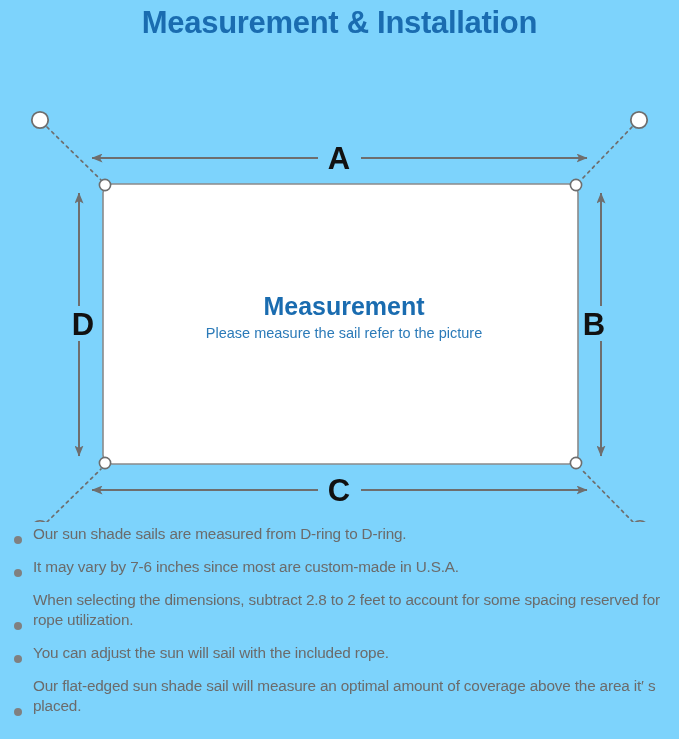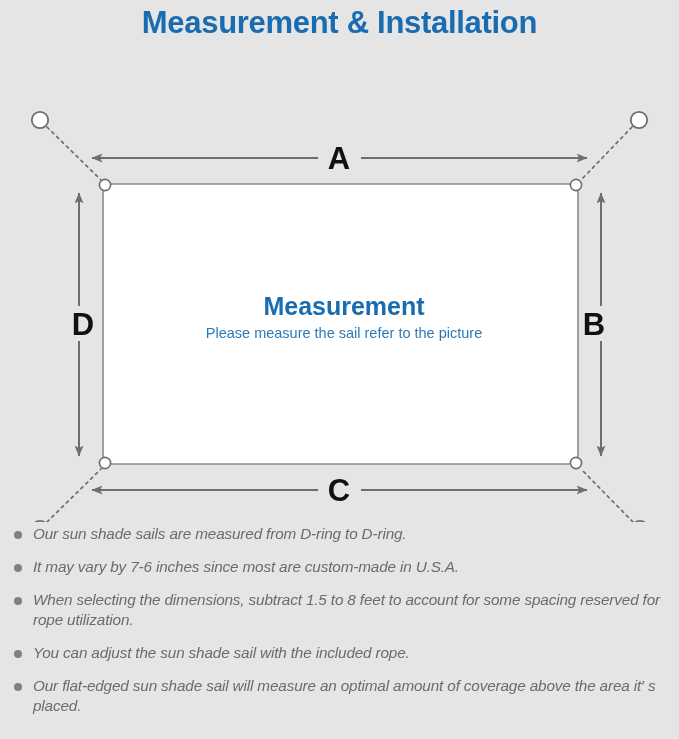--- a/index.html
+++ b/index.html
@@ -14,21 +14,21 @@
     font-family: "Liberation Sans", sans-serif;
     color: #5a5a5a;
     overflow: hidden;
     position: relative;
   }
 
   .page {
     width: 679px;
     height: 739px;
     position: relative;
-    background: #e5e5e5;
+    background: #7dd3fc;
   }
 
   
   .title-bar {
     width: 679px;
     height: 44px;
     display: flex;
     align-items: center;
     justify-content: center;
     padding-top: 2px;
@@ -60,24 +60,23 @@
   .notes {
     position: absolute;
     left: 0;
     top: 524px;
     width: 679px;
     padding: 0;
     margin: 0;
   }
   .note-row {
     display: flex;
-    align-items: flex-start;
+    align-items: flex-end;
     padding: 0 14px 0 14px;
     margin-bottom: 13px;
-    font-style: italic;
   }
   .note-bullet {
     flex: 0 0 auto;
     width: 8px;
     height: 8px;
     border-radius: 50%;
     background: #808080;
     margin-top: 7px;
     margin-right: 11px;
   }
@@ -164,25 +163,25 @@
     <div class="note-row">
       <span class="note-bullet"></span>
       <span class="note-text">Our sun shade sails are measured from D-ring to D-ring.</span>
     </div>
     <div class="note-row">
       <span class="note-bullet"></span>
       <span class="note-text">It may vary by 7-6 inches since most are custom-made in U.S.A.</span>
     </div>
     <div class="note-row">
       <span class="note-bullet"></span>
-      <span class="note-text">When selecting the dimensions, subtract 1.5 to 8 feet to account for some spacing reserved for rope utilization.</span>
+      <span class="note-text">When selecting the dimensions, subtract 2.8 to 2 feet to account for some spacing reserved for rope utilization.</span>
     </div>
     <div class="note-row">
       <span class="note-bullet"></span>
-      <span class="note-text">You can adjust the sun shade sail with the included rope.</span>
+      <span class="note-text">You can adjust the sun will sail with the included rope.</span>
     </div>
     <div class="note-row">
       <span class="note-bullet"></span>
       <span class="note-text">Our flat-edged sun shade sail will measure an optimal amount of coverage above the area it′ s placed.</span>
     </div>
   </div>
 
 </div>
 
 </body></html>

